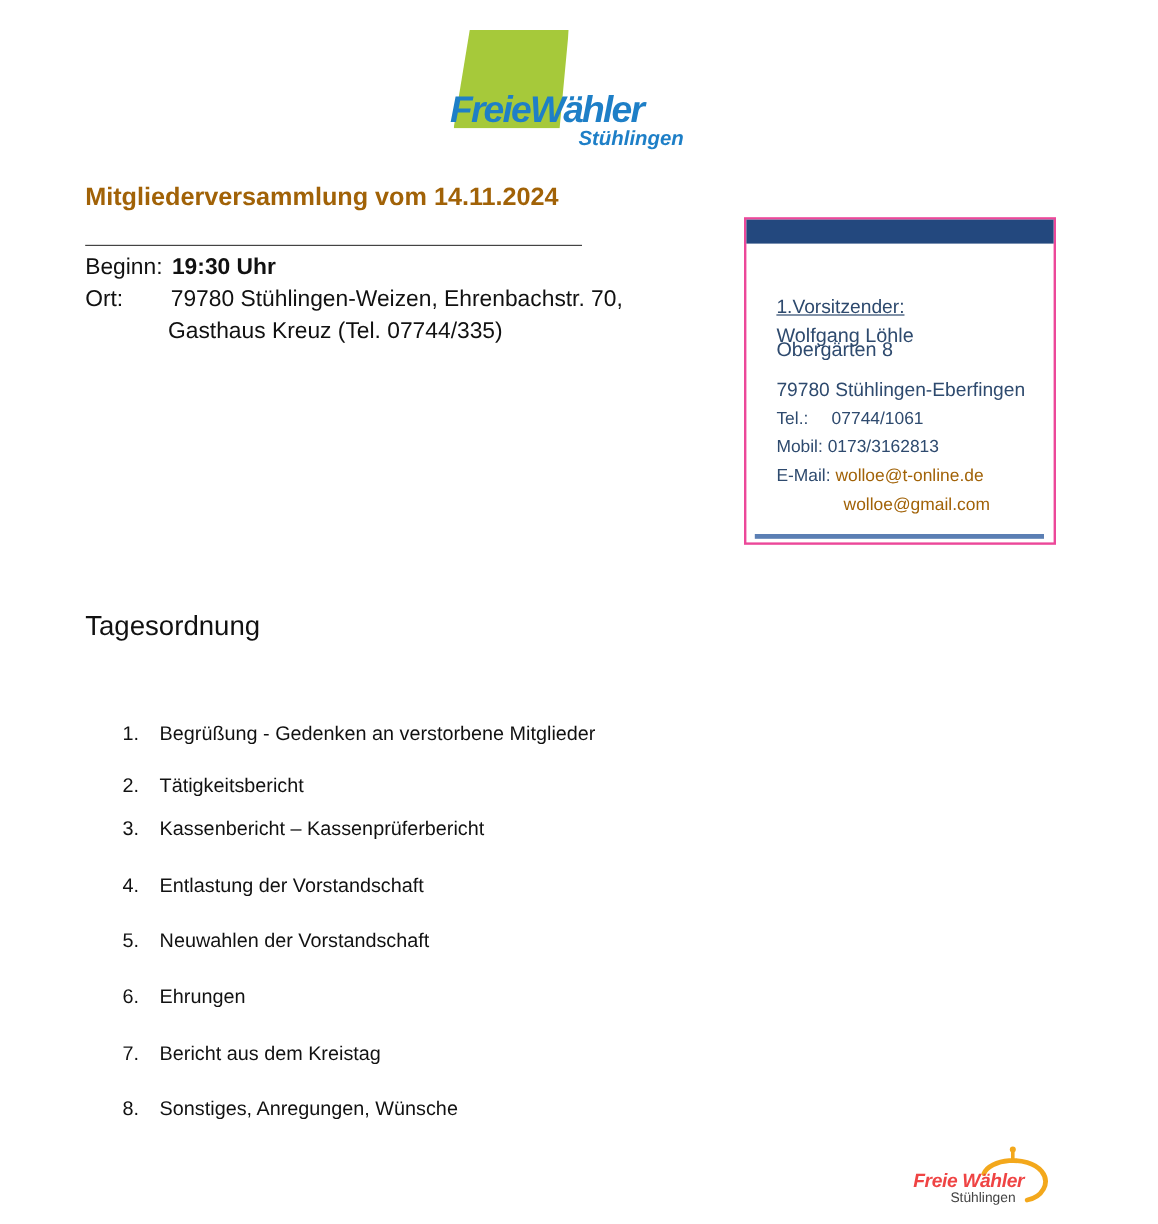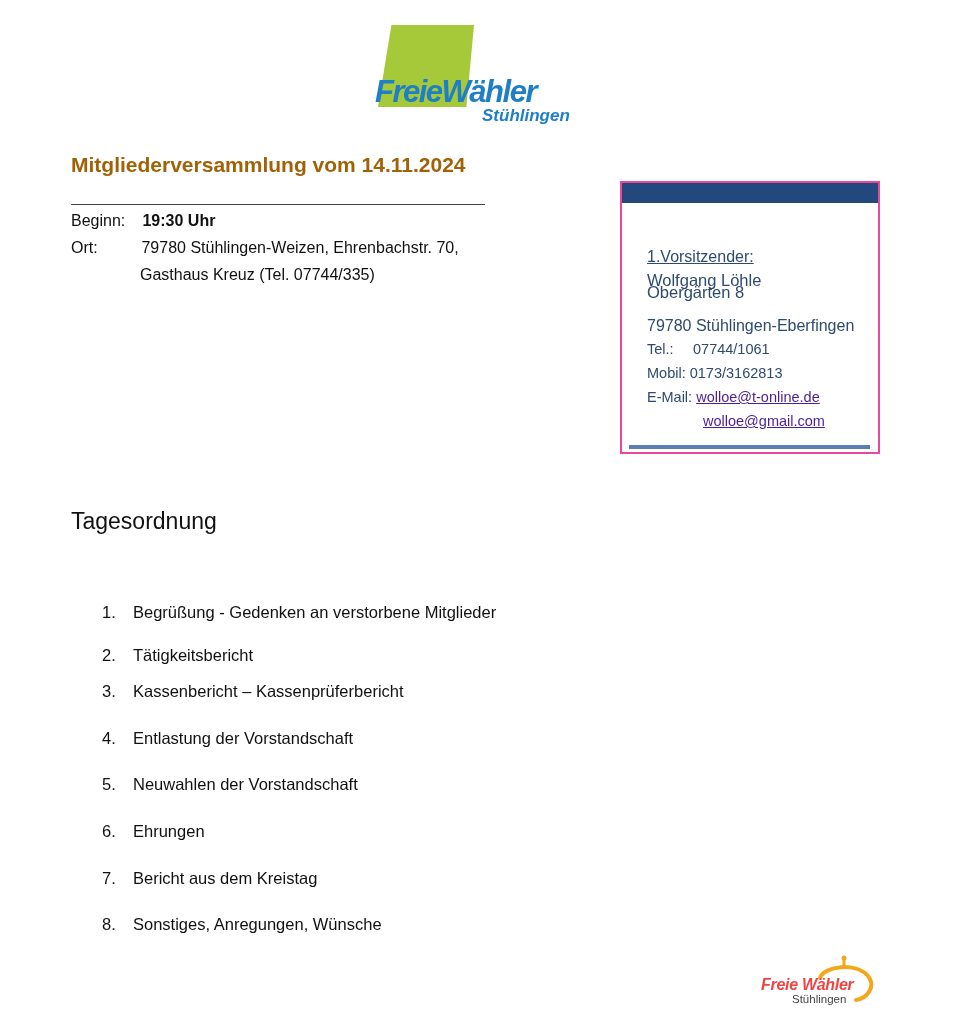--- a/index.html
+++ b/index.html
@@ -24,21 +24,21 @@
       font-size: 17px; color: #1e7fc7; white-space: nowrap;
     }
 
     
     .title {
       position: absolute; left: 71px; top: 153px;
       font-family: "Liberation Sans", sans-serif; font-weight: bold; font-size: 21px; color: #a16207;
       white-space: nowrap;
     }
     .title-rule { position: absolute; left: 71px; top: 204px; width: 414px; height: 1px; border-top: 1.5px solid #444; }
-    .meta-row { position: absolute; left: 71px; font-size: 16px; white-space: nowrap; color: #111; }
+    .meta-row { position: absolute; left: 71px; font-size: 19px; white-space: nowrap; color: #111; }
     .meta-row .lbl { display: inline-block; }
     .meta-row .val-bold { font-weight: bold; }
     .row-beginn { top: 212px; }
     .row-beginn .lbl { width: 67px; }
     .row-ort { top: 239px; }
     .row-ort .lbl { width: 66px; }
     .row-ort2 { top: 266px; left: 140px; }
 
     
     .contact-box {
@@ -53,21 +53,21 @@
     }
     .c-head { top: 65px; font-size: 16px; text-decoration: underline; }
     .c-name { top: 88px; font-size: 16.5px; }
     .c-street { top: 100px; font-size: 16.5px; }
     .c-city { top: 134px; font-size: 16px; }
     .c-tel { top: 158px; font-size: 14.5px; }
     .c-tel .k { display: inline-block; width: 46px; }
     .c-mobil { top: 182px; font-size: 14.5px; }
     .c-mail { top: 206px; font-size: 14.5px; }
     .c-mail2 { top: 230px; left: 81px; font-size: 14.5px; }
-    .link { text-decoration: underline; color: #4c1d95; cursor: pointer; }
+    .link { color: #a16207; cursor: pointer; }
 
     
     .agenda-title {
       position: absolute; left: 71px; top: 508px;
       font-weight: normal; font-size: 23px; color: #111; white-space: nowrap;
     }
     .agenda-item { position: absolute; left: 102px; font-size: 16.5px; color: #111; white-space: nowrap; }
     .agenda-item .num { display: inline-block; width: 31px; }
 
     

